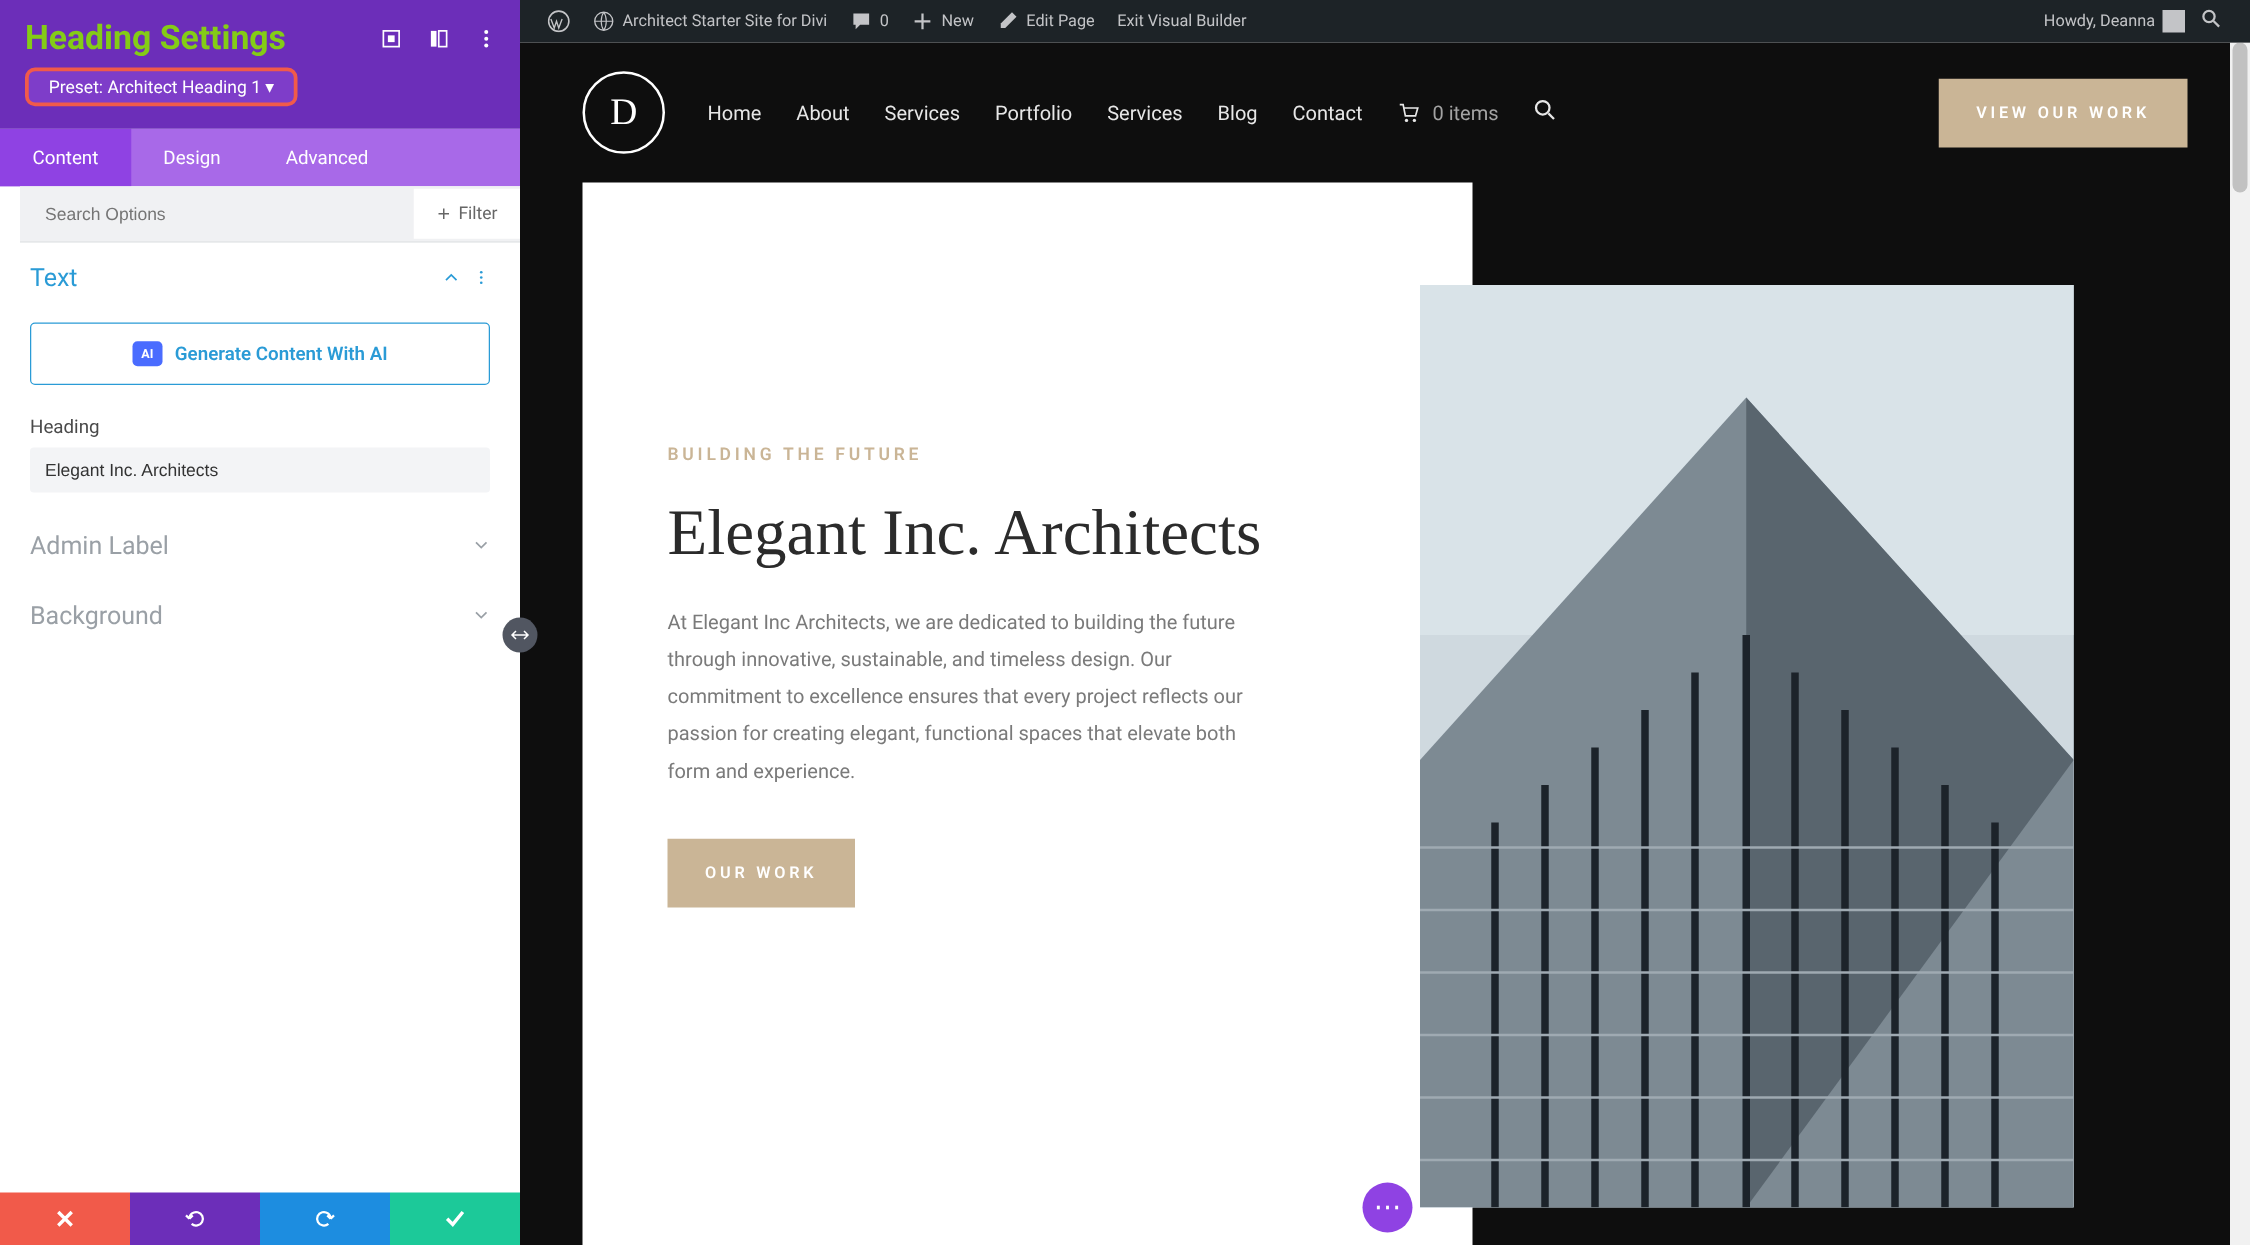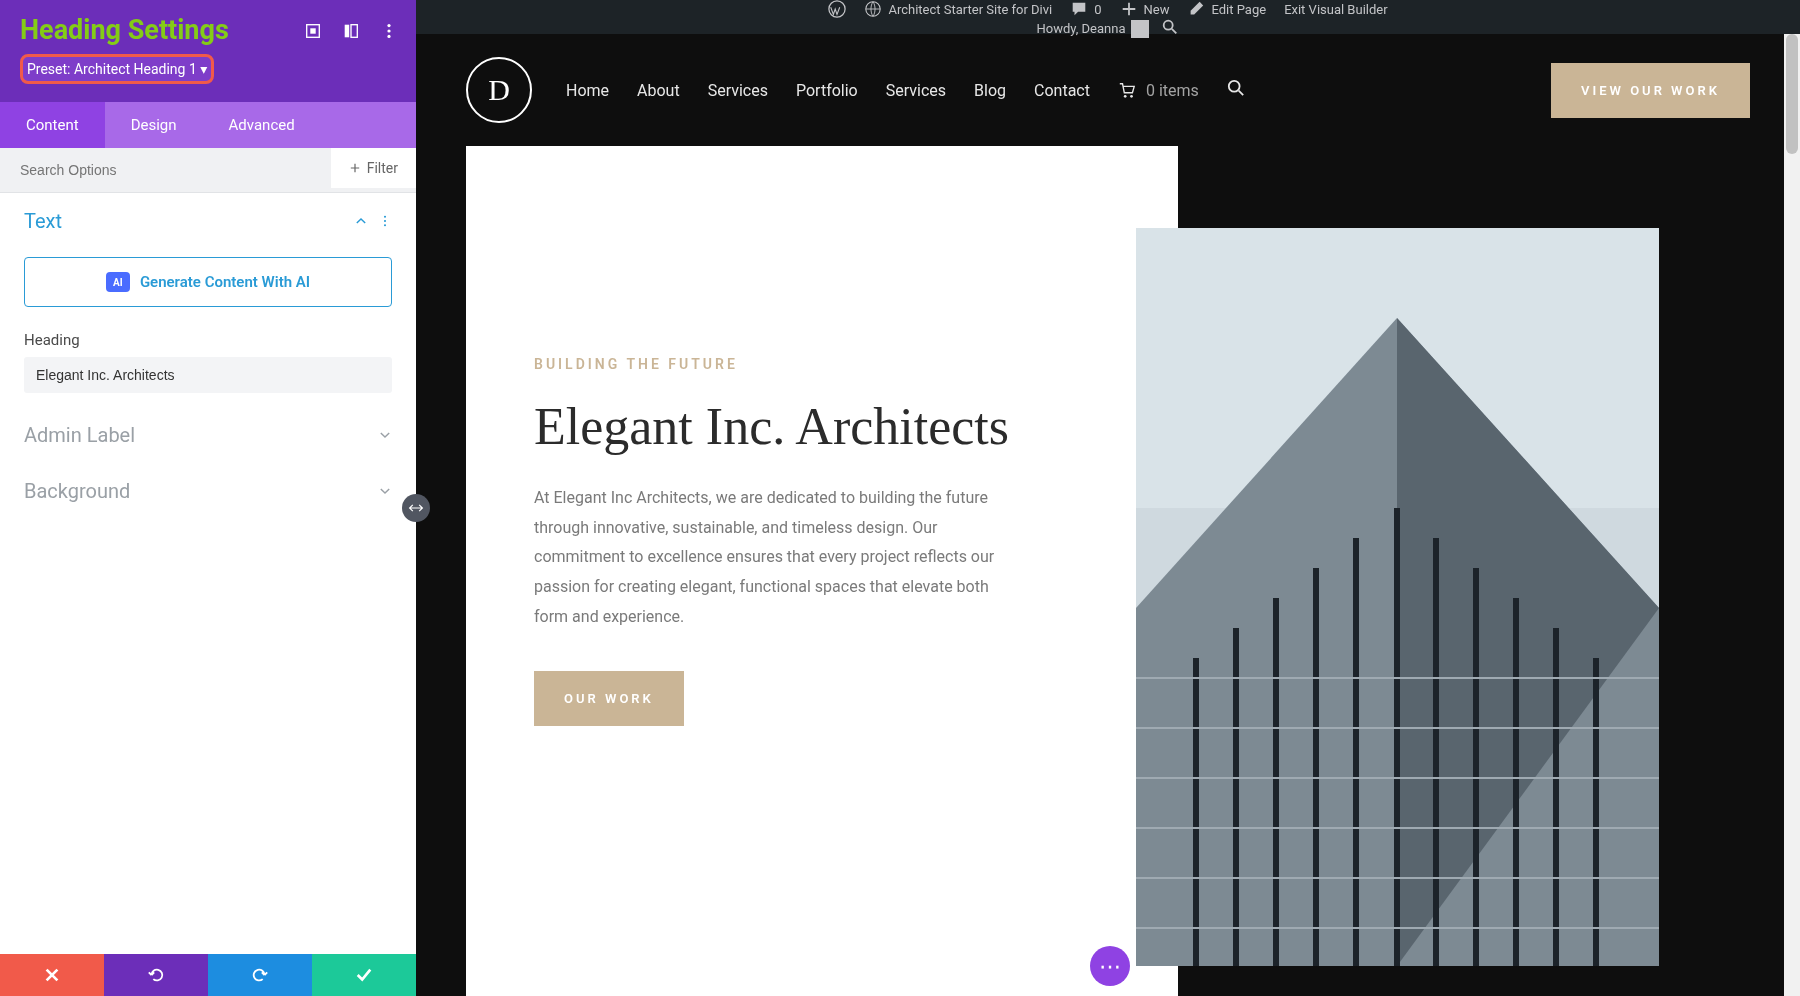--- a/index.html
+++ b/index.html
@@ -1,34 +1,34 @@
 <!DOCTYPE html>
 <html><head>
 <meta charset="utf-8">
 <style>
 * { margin: 0; padding: 0; box-sizing: border-box; }
 body { font-family: -apple-system, BlinkMacSystemFont, "Segoe UI", Roboto, sans-serif; width: 1800px; height: 996px; overflow: hidden; background: #f0f0f0; }
 
-.admin-bar { height: 34px; background: #1d2327; color: #c3c4c7; display: flex; align-items: center; padding: 0 22px; font-size: 13px; justify-content: space-between; position: absolute; top: 0; left: 416px; right: 0; z-index: 100; flex-direction: column; }
+.admin-bar { height: 34px; background: #1d2327; color: #c3c4c7; display: flex; align-items: center; padding: 0 22px; font-size: 13px; justify-content: space-between; position: absolute; top: 0; left: 416px; right: 0; z-index: 100; }
 .admin-left { display: flex; align-items: center; gap: 18px; }
 .admin-item { display: flex; align-items: center; gap: 6px; cursor: pointer; }
 .admin-right { display: flex; align-items: center; gap: 12px; }
 .wp-icon { width: 18px; height: 18px; }
 .avatar-box { width: 18px; height: 18px; background: #c3c4c7; }
 
 .sidebar { width: 416px; height: 996px; background: #fff; position: absolute; left: 0; top: 0; display: flex; flex-direction: column; z-index: 50; }
 .sb-header { background: #6c2eb9; padding: 14px 20px 18px 20px; position: relative; }
 .sb-title { color: #84cc16; font-size: 27px; font-weight: 700; }
 .sb-header-icons { position: absolute; right: 18px; top: 22px; display: flex; gap: 20px; }
 .sb-header-icons svg { width: 18px; height: 18px; fill: #fff; cursor: pointer; }
-.preset-badge { display: inline-block; margin-top: 8px; padding: 4px 4px; border: 3px solid #f15a4a; border-radius: 8px; background: #7e3dc9; color: #fff; font-size: 14px; }
+.preset-badge { display: inline-block; margin-top: 8px; padding: 4px 16px; border: 3px solid #f15a4a; border-radius: 8px; background: #7e3dc9; color: #fff; font-size: 14px; }
 .tabs { display: flex; background: #a869e8; }
 .tab { flex: none; padding: 14px 26px; color: #fff; font-size: 15px; cursor: pointer; }
 .tab.active { background: #8f42e3; }
-.search-row { display: flex; align-items: flex-start; background: #f0f1f3; border-bottom: 1px solid #e1e3e6; }
+.search-row { display: flex; align-items: center; background: #f0f1f3; border-bottom: 1px solid #e1e3e6; margin-left: 16px; }
 .search-input { flex: 1; border: none; background: transparent; padding: 14px 20px; font-size: 14px; color: #888; outline: none; }
 .filter-btn { padding: 12px 18px; background: #fff; color: #666; font-size: 14px; display: flex; align-items: center; gap: 6px; cursor: pointer; }
 .panel-body { flex: 1; overflow: auto; padding: 0; }
 .section-head { display: flex; align-items: center; justify-content: space-between; padding: 16px 24px; cursor: pointer; }
 .section-title { font-size: 20px; color: #2a9bd6; }
 .section-title.muted { color: #9aa0a6; }
 .section-controls { display: flex; gap: 10px; align-items: center; }
 .section-controls svg { width: 14px; height: 14px; fill: #2a9bd6; }
 .section-controls.muted svg { fill: #9aa0a6; }
 .ai-btn { margin: 8px 24px; border: 1.5px solid #2a9bd6; border-radius: 4px; padding: 14px 20px; color: #2a9bd6; display: flex; align-items: center; justify-content: center; gap: 10px; font-weight: 600; font-size: 15px; cursor: pointer; }

